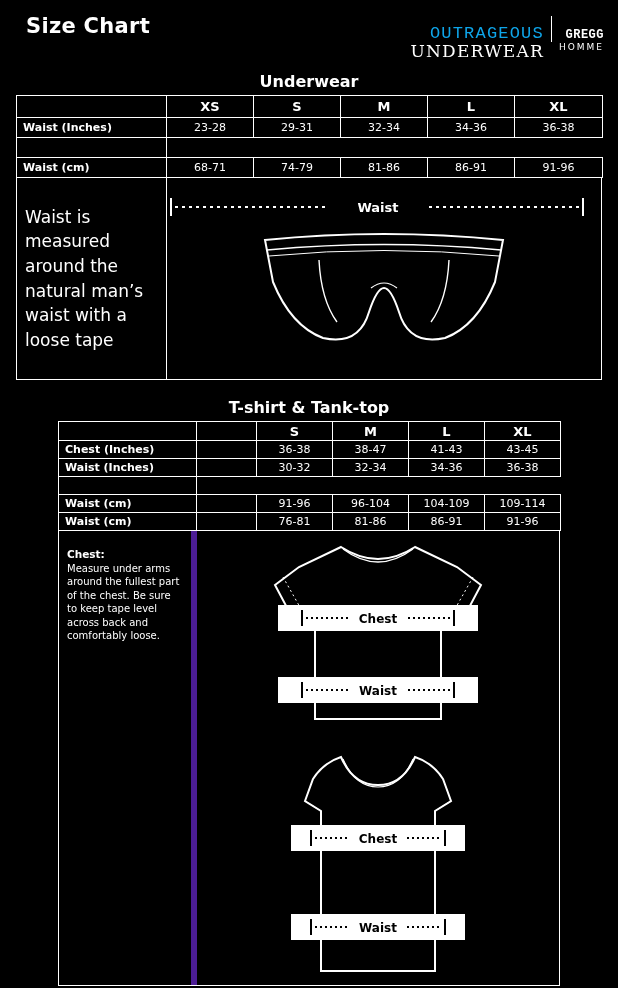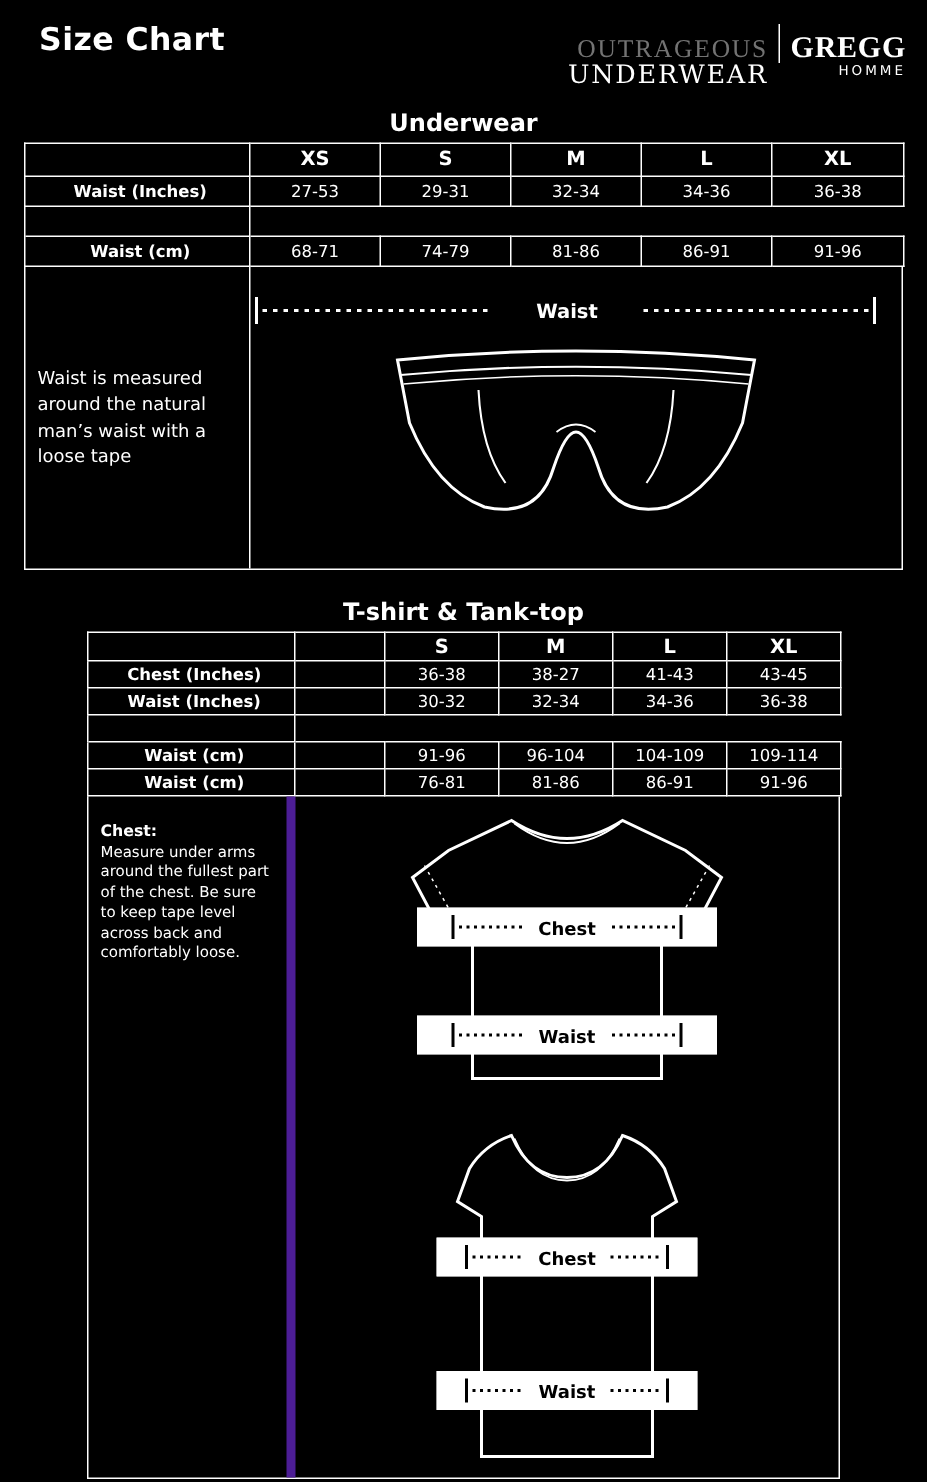--- a/index.html
+++ b/index.html
@@ -44,43 +44,43 @@
     line-height: 1.05;
   }
   .brand-row {
     display: flex;
     align-items: baseline;
     justify-content: flex-end;
   }
   .brand-main {
     font-size: 17px;
     letter-spacing: 1.2px;
-    font-family: Liberation Serif, serif;
-    color: #737373;
+    font-family: Liberation Mono, monospace;
+    color: #0ea5e9;
   }
   .brand-main2 {
     font-size: 17px;
     letter-spacing: 1.2px;
     font-family: "DejaVu Serif", serif;
     color: #fff;
   }
   .brand-sep {
     display: inline-block;
     width: 1px;
     height: 26px;
     background: #fff;
     margin: 0 7px;
     position: relative;
     top: 4px;
   }
   .brand-gregg {
-    font-size: 20px;
+    font-size: 12px;
     font-weight: bold;
     letter-spacing: 0.5px;
-    font-family: Liberation Serif, serif;
+    font-family: Liberation Mono, monospace;
   }
   .brand-homme {
     font-size: 9px;
     letter-spacing: 2px;
     text-align: right;
     margin-top: 1px;
   }
   .brand-right {
     display: inline-block;
     text-align: right;
@@ -101,21 +101,21 @@
     color: #fff;
     font-size: 11px;
   }
   .tbl td, .tbl th {
     border: 1px solid #ffffff;
     text-align: center;
     padding: 1px 2px;
     font-weight: normal;
   }
   .tbl .rowlabel {
-    text-align: center;
+    text-align: left;
     padding-left: 6px;
     font-weight: bold;
   }
   .tbl .hdr {
     font-weight: bold;
     font-size: 13px;
   }
   .spacer-row td {
     border-left: 1px solid #fff;
     border-right: 1px solid #fff;
@@ -145,21 +145,21 @@
     border-top: none;
     box-sizing: border-box;
     height: 202px;
     position: relative;
     display: flex;
   }
   .uw-note {
     width: 150px;
     border-right: 1px solid #fff;
     box-sizing: border-box;
-    font-size: 12px;
+    font-size: 17px;
     line-height: 1.45;
     padding: 0 8px;
     display: flex;
     align-items: center;
   }
   .uw-fig {
     flex: 1;
     position: relative;
   }
 
@@ -242,21 +242,21 @@
         <tr>
           <td class="rowlabel hdrcell"></td>
           <td class="hdr hdrcell">XS</td>
           <td class="hdr hdrcell">S</td>
           <td class="hdr hdrcell">M</td>
           <td class="hdr hdrcell">L</td>
           <td class="hdr hdrcell">XL</td>
         </tr>
         <tr>
           <td class="rowlabel">Waist (Inches)</td>
-          <td>27-53</td>
+          <td>23-28</td>
           <td>29-31</td>
           <td>32-34</td>
           <td>34-36</td>
           <td>36-38</td>
         </tr>
         <tr class="spacer-row">
           <td></td>
           <td class="inner" colspan="4"></td>
           <td class="inner"></td>
         </tr>
@@ -319,21 +319,21 @@
           <td class="hdrcell"></td>
           <td class="hdr hdrcell">S</td>
           <td class="hdr hdrcell">M</td>
           <td class="hdr hdrcell">L</td>
           <td class="hdr hdrcell">XL</td>
         </tr>
         <tr>
           <td class="rowlabel">Chest (Inches)</td>
           <td></td>
           <td>36-38</td>
-          <td>38-27</td>
+          <td>38-47</td>
           <td>41-43</td>
           <td>43-45</td>
         </tr>
         <tr>
           <td class="rowlabel">Waist (Inches)</td>
           <td></td>
           <td>30-32</td>
           <td>32-34</td>
           <td>34-36</td>
           <td>36-38</td>

